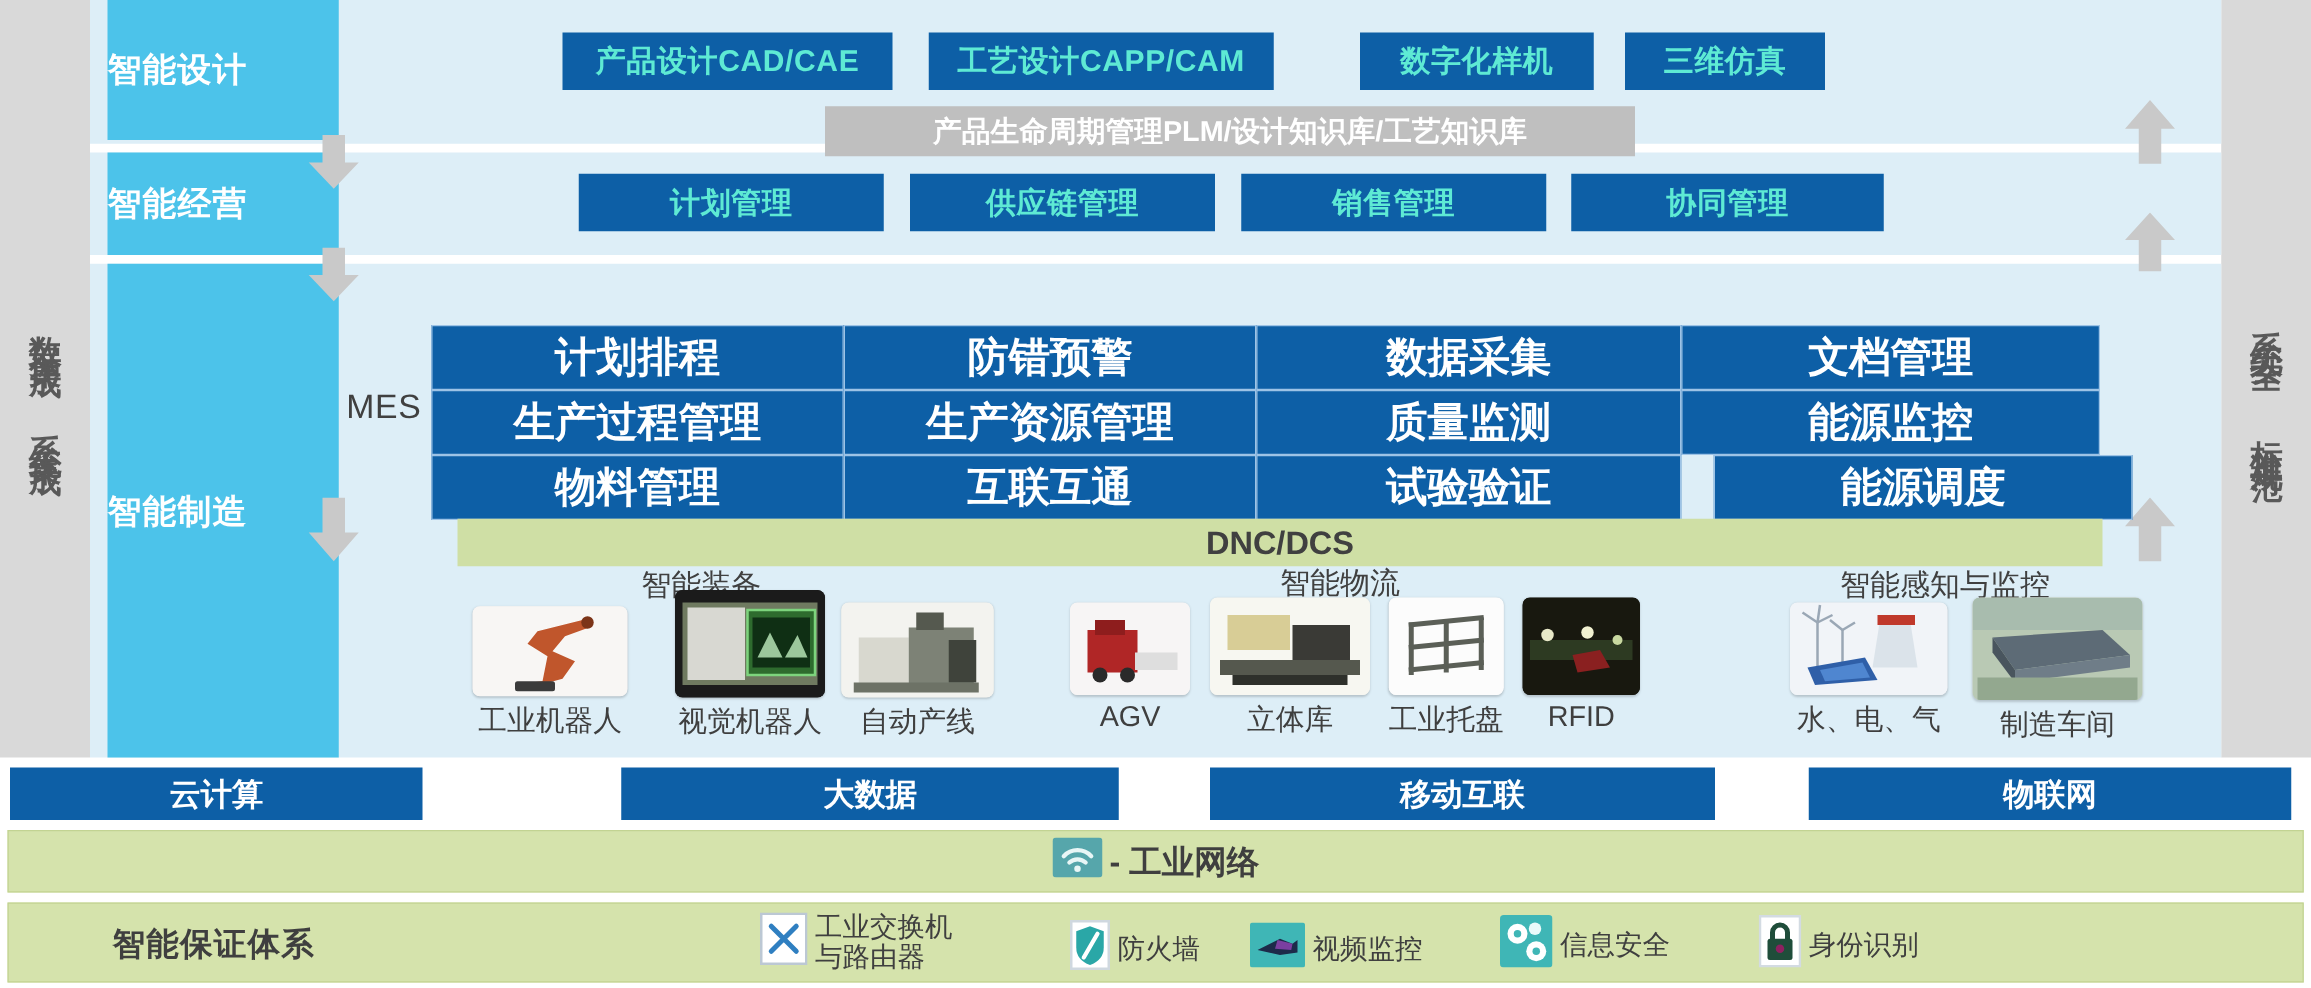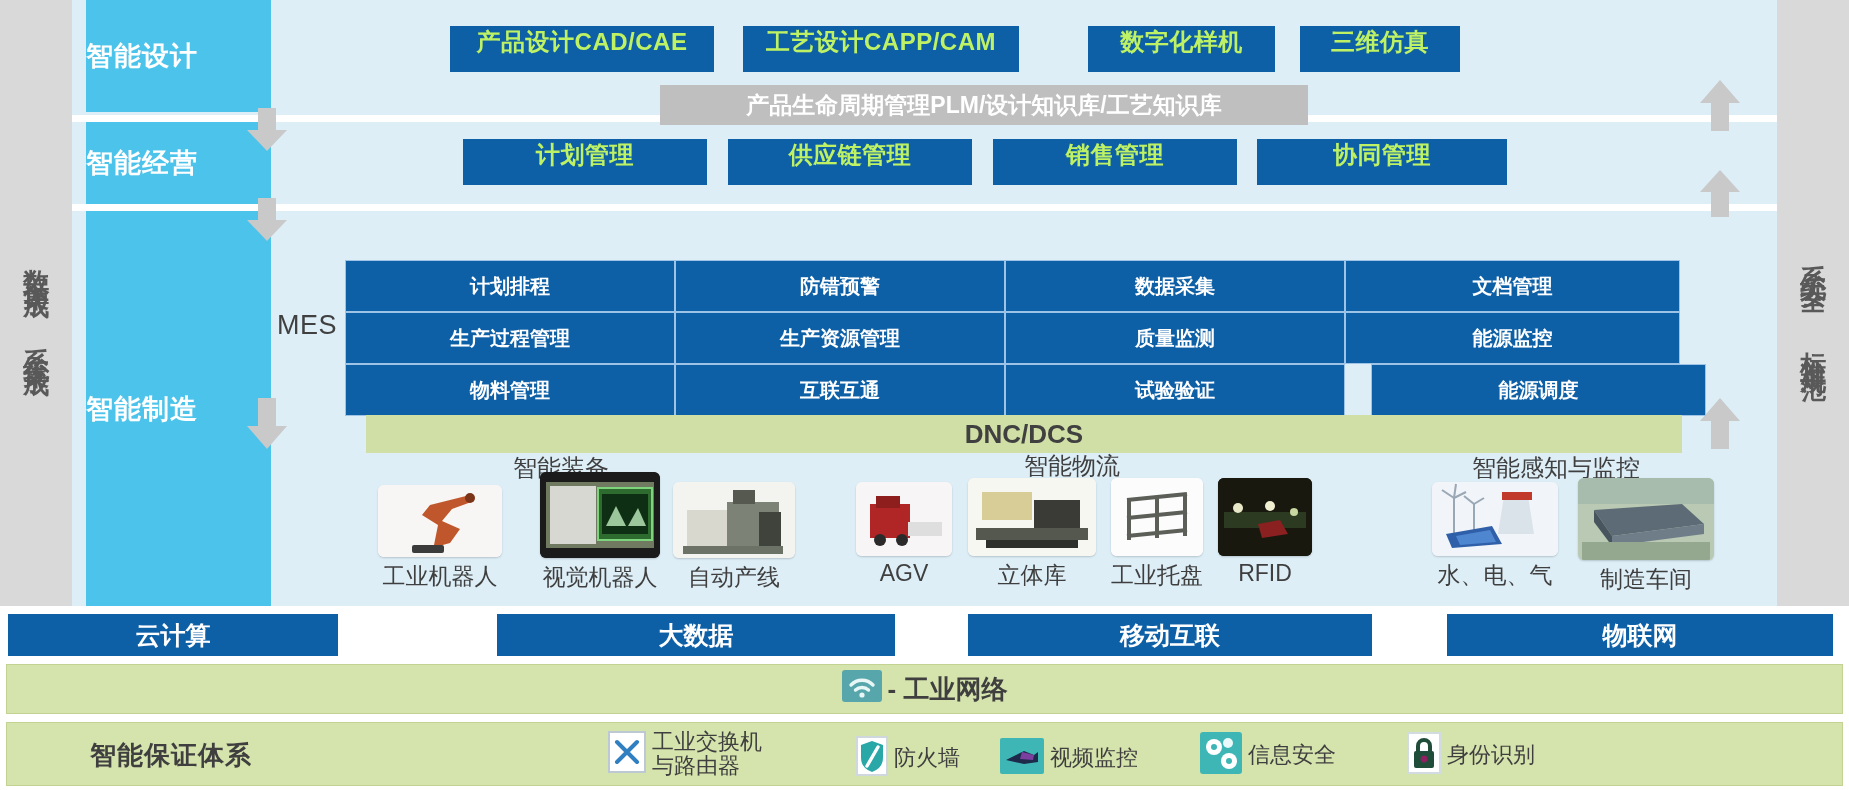--- a/index.html
+++ b/index.html
@@ -7,22 +7,22 @@
     width: 1849px; height: 790px;
     background: #ffffff;
     font-family: "Liberation Sans", "DejaVu Sans", sans-serif;
     overflow: hidden;
   }
   #root { position: relative; width: 1849px; height: 790px; }
 
   
   .blue-box {
     background: #0d5fa6;
-    color: #bef264;
-    display: flex; justify-content: center;
+    color: #5eead4;
+    display: flex; align-items: center; justify-content: center;
     font-weight: bold;
     font-size: 24px;
     letter-spacing: 0.5px;
     white-space: nowrap;
   }
   .grey-box {
     background: #bfbfbf;
     color: #ffffff;
     display: flex; align-items: center; justify-content: center;
     font-weight: bold;
@@ -72,21 +72,21 @@
     color: #404040;
     font-weight: normal;
     letter-spacing: 0.5px;
   }
   .mes-cell {
     position: absolute;
     background: #0d5fa6;
     border: 1px solid #9dc3e6;
     color: #fff;
     display: flex; align-items: center; justify-content: center;
-    font-size: 20px; font-weight: bold;
+    font-size: 33px; font-weight: bold;
     white-space: nowrap;
   }
 
   
   .dnc {
     position: absolute;
     background: #cfdfa5;
     color: #404040;
     display: flex; align-items: center; justify-content: center;
     font-size: 26px; font-weight: bold;

